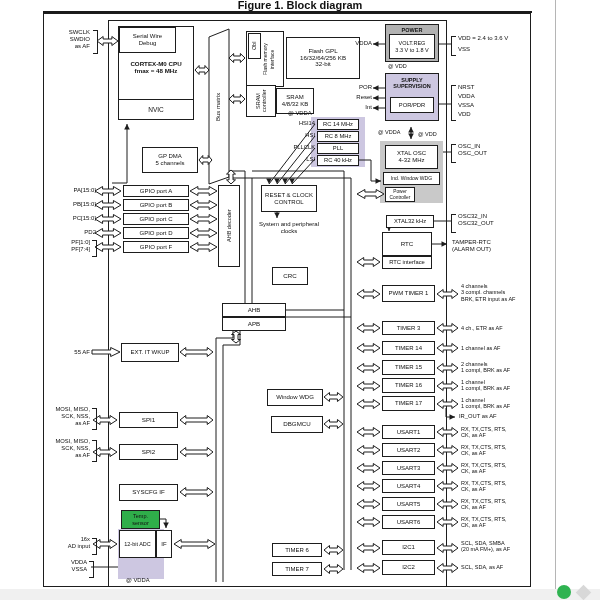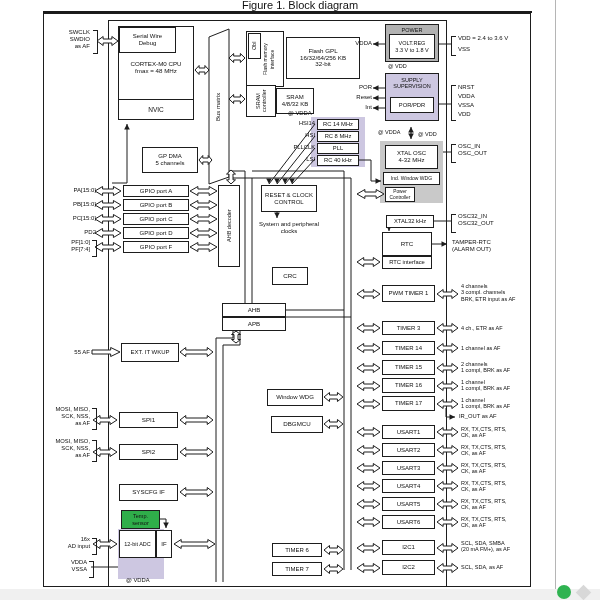--- a/index.html
+++ b/index.html
@@ -2,21 +2,21 @@
 <html><head>
 <meta charset="utf-8">
 <style>
   html,body{margin:0;padding:0;}
   body{width:600px;height:600px;position:relative;overflow:hidden;
        font-family:"Liberation Sans",sans-serif;background:#fff;color:#111;font-size:6px;}
   .b{position:absolute;border:1px solid #1d1d1d;background:#fff;display:flex;align-items:center;
      justify-content:center;text-align:center;white-space:pre-line;line-height:1.12;z-index:3;box-sizing:border-box;}
   .l{position:absolute;white-space:pre-line;line-height:1.18;z-index:4;}
   .ra{text-align:right;}
-  .bold{font-weight:normal;}
+  .bold{font-weight:bold;}
   .panel{position:absolute;z-index:1;}
   .frame{position:absolute;border:1px solid #1d1d1d;z-index:1;box-sizing:border-box;background:none;}
   .vt{writing-mode:vertical-rl;transform:rotate(180deg);}
   .brl{position:absolute;border:1px solid #1d1d1d;border-right:none;z-index:2;}
   .brr{position:absolute;border:1px solid #1d1d1d;border-left:none;z-index:2;}
   svg.cl{position:absolute;left:0;top:0;z-index:2;}
 </style>
 </head>
 <body>
 

